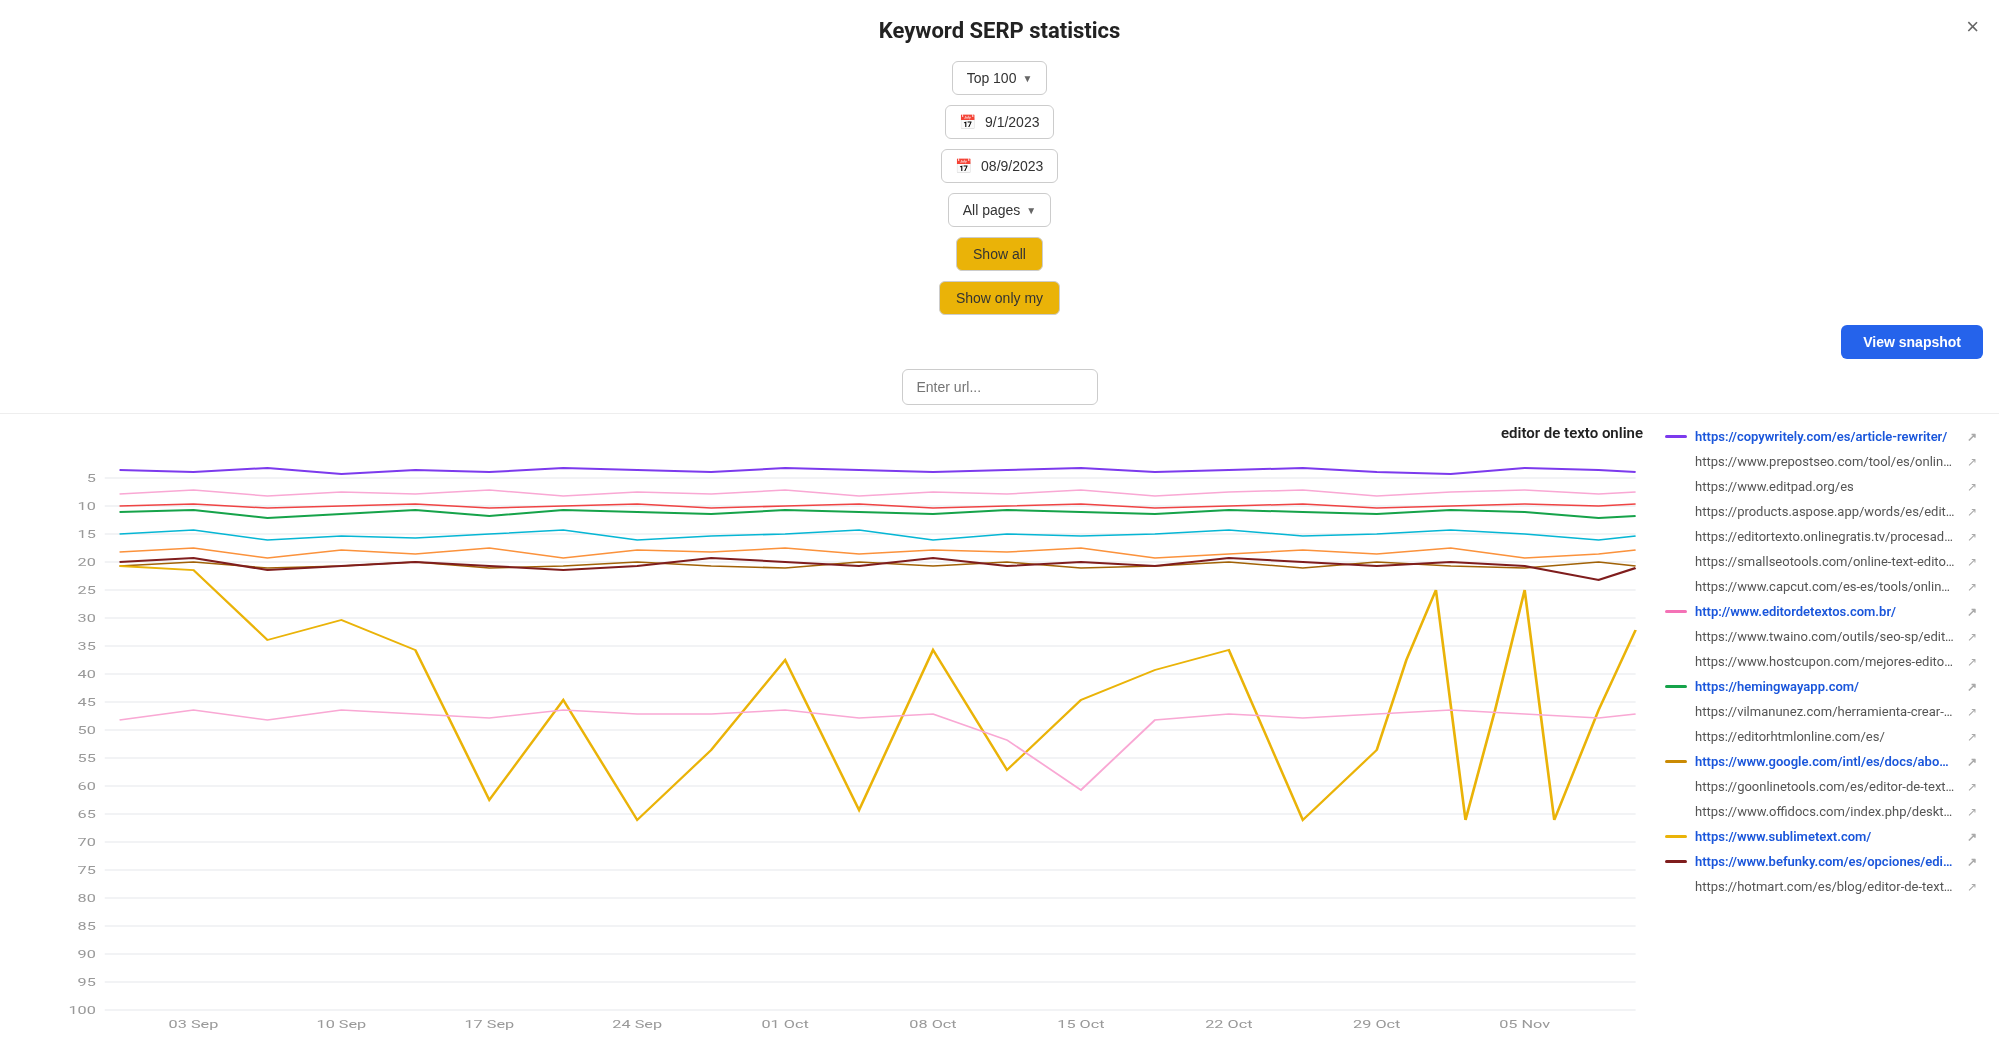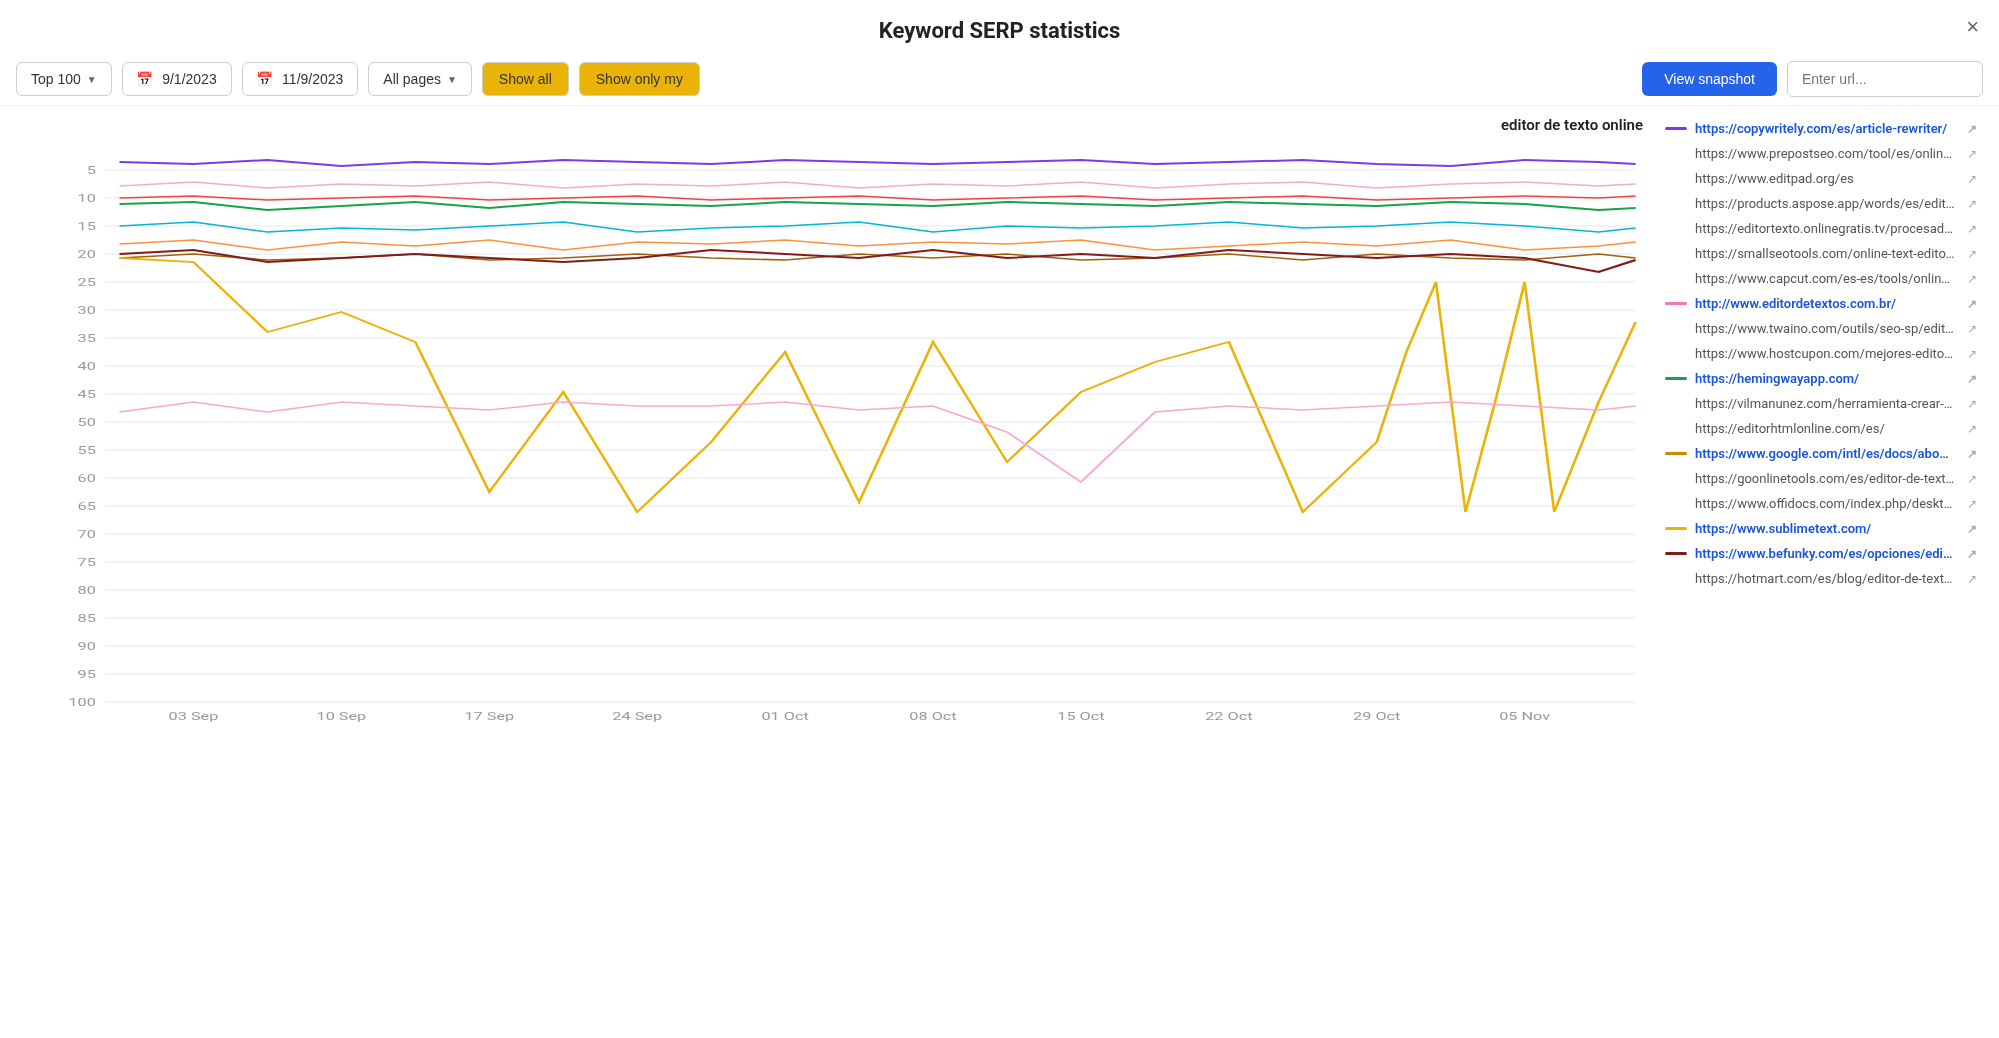--- a/index.html
+++ b/index.html
@@ -30,20 +30,21 @@
       color: #666;
       background: none;
       border: none;
     }
     .toolbar {
       display: flex;
       align-items: center;
       padding: 8px 16px;
       gap: 10px;
       border-bottom: 1px solid #eee;
+      flex-direction: column;
     }
     .dropdown-btn {
       display: flex;
       align-items: center;
       gap: 6px;
       border: 1px solid #ccc;
       border-radius: 6px;
       padding: 8px 14px;
       background: #fff;
       cursor: pointer;
@@ -78,21 +79,21 @@
       font-size: 14px;
       color: #333;
     }
     .view-snapshot-btn {
       background: #2563eb;
       color: #fff;
       border: none;
       border-radius: 6px;
       padding: 9px 22px;
       font-size: 14px;
-      font-weight: 400;
+      font-weight: 700;
       cursor: pointer;
       margin-left: auto;
     }
     .url-search {
       border: 1px solid #ccc;
       border-radius: 6px;
       padding: 9px 14px;
       font-size: 14px;
       width: 196px;
       color: #999;
@@ -191,21 +192,21 @@
   <button class="dropdown-btn">
     <span>Top 100</span>
     <span class="chevron">▼</span>
   </button>
   <button class="date-btn">
     <span class="cal-icon">📅</span>
     <span>9/1/2023</span>
   </button>
   <button class="date-btn">
     <span class="cal-icon">📅</span>
-    <span>11/9/2023</span>
+    <span>08/9/2023</span>
   </button>
   <button class="dropdown-btn">
     <span>All pages</span>
     <span class="chevron">▼</span>
   </button>
   <button class="show-all-btn">Show all</button>
   <button class="show-only-my-btn">Show only my</button>
 
   <button class="view-snapshot-btn">View snapshot</button>
   <input class="url-search" type="text" placeholder="Enter url..." style="">

